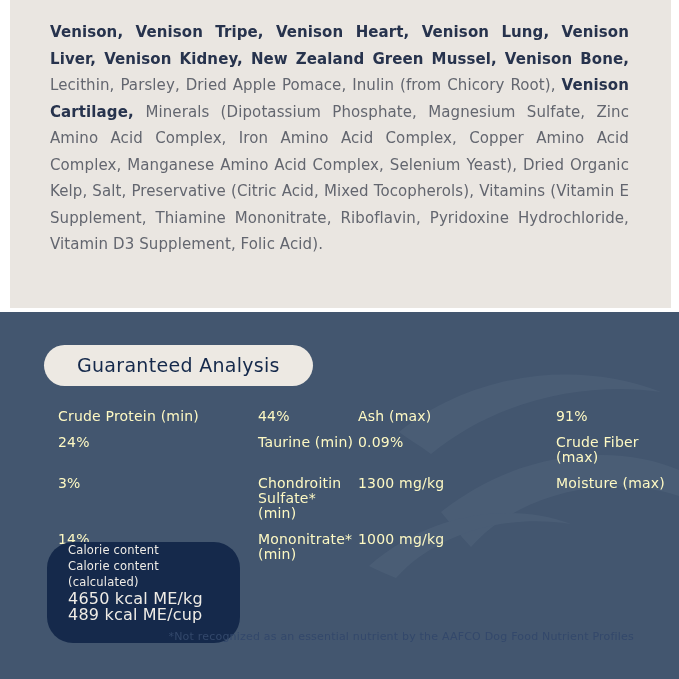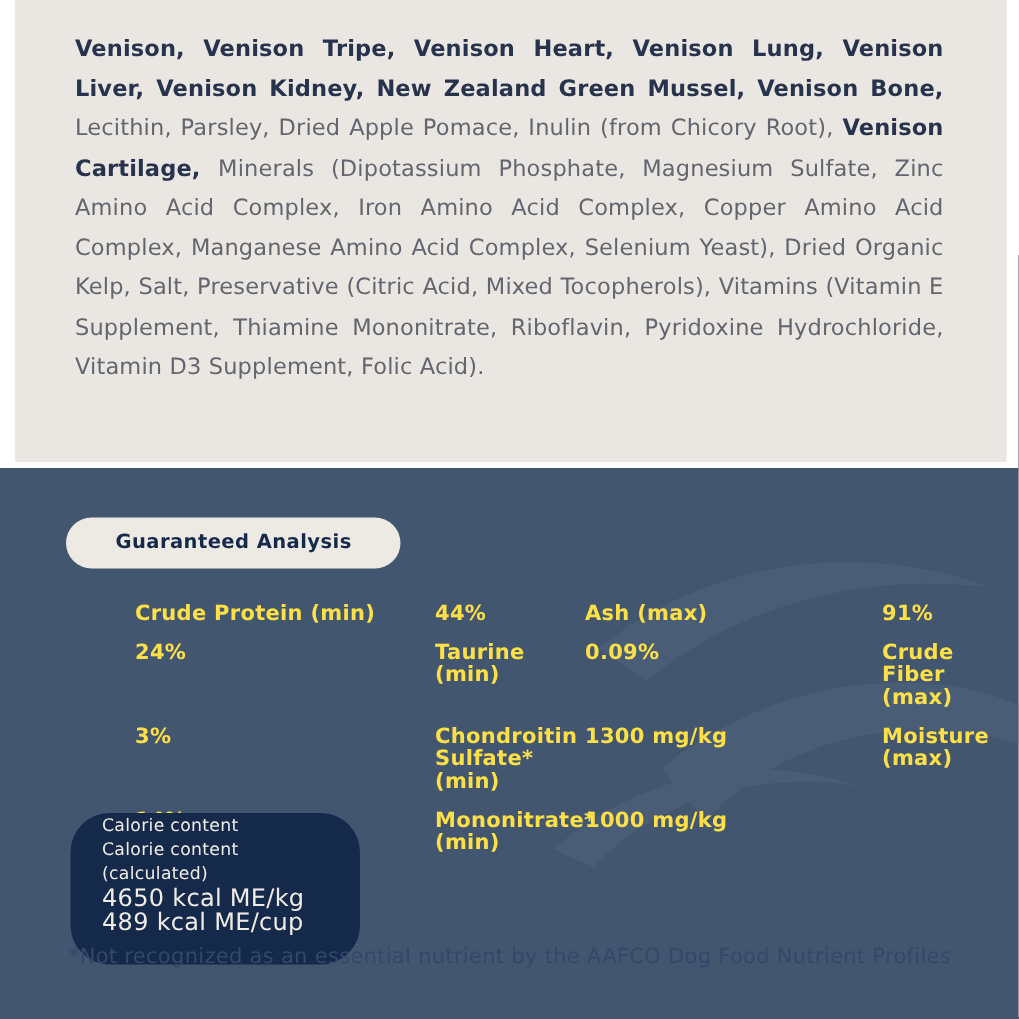--- a/index.html
+++ b/index.html
@@ -53,57 +53,57 @@
     position: absolute;
     right: 0; top: 48px;
     width: 310px; height: 230px;
     pointer-events: none;
   }
   .analysis-pill {
     display: inline-block;
     margin: 33px 0 0 44px;
     background: var(--cream-pill, #EDE9E3);
     color: var(--navy, #15294B);
-    font-size: 13px;
-    font-weight: 700;
+    font-size: 19px;
+    font-weight: 400;
     padding: 9px 33px 10px 33px;
     border-radius: 26px;
     letter-spacing: 0.3px;
     position: relative;
   }
   .analysis-grid {
     position: relative;
-    margin: 23px 0 0 90px;
+    margin: 23px 0 0 58px;
     display: grid;
     grid-template-columns: 200px 100px 198px 1fr;
     row-gap: 11px;
     font-size: 14px;
-    font-weight: 700;
-    color: #fde047;
+    font-weight: 400;
+    color: #fef9c3;
     line-height: 15px;
     letter-spacing: 0.2px;
   }
   .calorie-card {
     position: absolute;
     left: 47px; top: 230px;
     width: 193px; height: 101px;
     box-sizing: border-box;
     background: var(--navy, #15294B);
     border-radius: 26px;
     color: #EFECE6;
     padding: 0 12px 0 21px;
     font-size: 11.5px;
     line-height: 16px;
     letter-spacing: 0.2px;
   }
   .calorie-values { margin-top: 1px; font-size: 16px; }
   .footnote {
     position: absolute;
     right: 45px; top: 318px;
-    font-size: 14px;
+    font-size: 11px;
     color: var(--footnote-blue, #33486B);
     letter-spacing: 0.2px;
   }
 </style>
 </head>
 <body style="--cream: #EAE6E1; --cream-pill: #EDE9E3; --slate-blue: #43566F; --pill-blue: #3C5067; --navy: #15294B; --ink-navy: #27334D; --body-gray: #63666F; --footnote-blue: #33486B;">
 
 <div class="cream-section">
   <p class="ingredients-text" id="ingredients-text"><span class="seg-bold">Venison, Venison Tripe, Venison Heart, Venison Lung, Venison Liver, Venison Kidney, New Zealand Green Mussel, Venison Bone, </span><span class="seg-regular">Lecithin, Parsley, Dried Apple Pomace, Inulin (from Chicory Root), </span><span class="seg-bold">Venison Cartilage, </span><span class="seg-regular">Minerals (Dipotassium Phosphate, Magnesium Sulfate, Zinc Amino Acid Complex, Iron Amino Acid Complex, Copper Amino Acid Complex, Manganese Amino Acid Complex, Selenium Yeast), Dried Organic Kelp, Salt, Preservative (Citric Acid, Mixed Tocopherols), Vitamins (Vitamin E Supplement, Thiamine Mononitrate, Riboflavin, Pyridoxine Hydrochloride, Vitamin D3 Supplement, Folic Acid).</span></p>
 </div>

